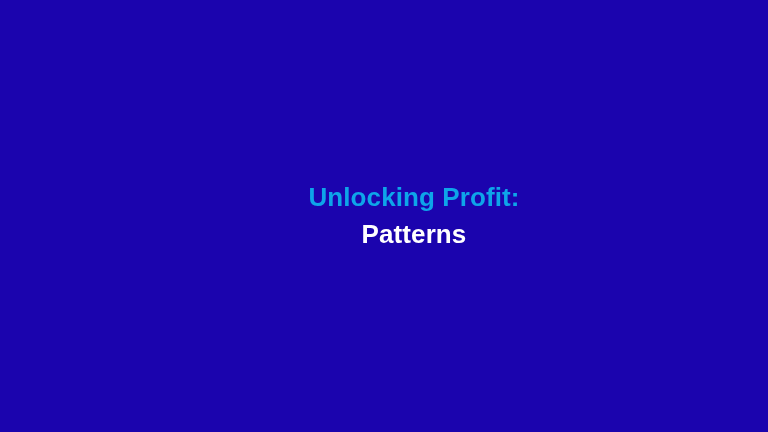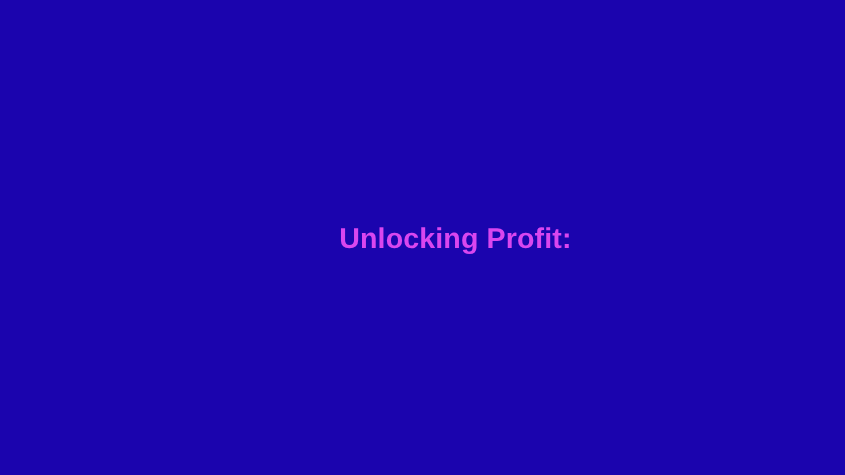--- a/index.html
+++ b/index.html
@@ -46,15 +46,16 @@
     letter-spacing: 0.1px;
     white-space: nowrap;
     text-rendering: optimizeLegibility;
   }
 </style>
 </head>
 <body>
 
 <div id="slide" style="background: rgb(27, 4, 174);">
   <div id="title-block">
-    <div class="title-line" style="color: #d946ef;">Unlocking Profit:</div>
+    <div class="title-line" style="color: #0ea5e9;">Unlocking Profit:</div>
+    <div class="title-line" style="color: rgb(255, 255, 255);">Patterns</div>
   </div>
 </div>
 
 </body></html>

